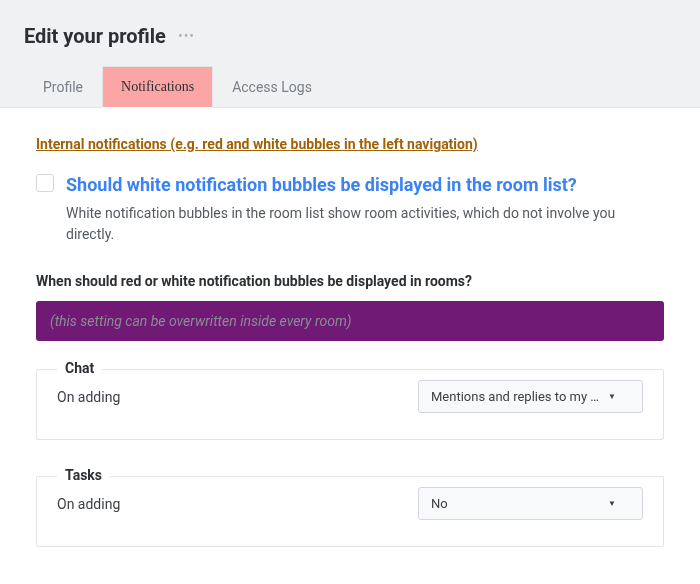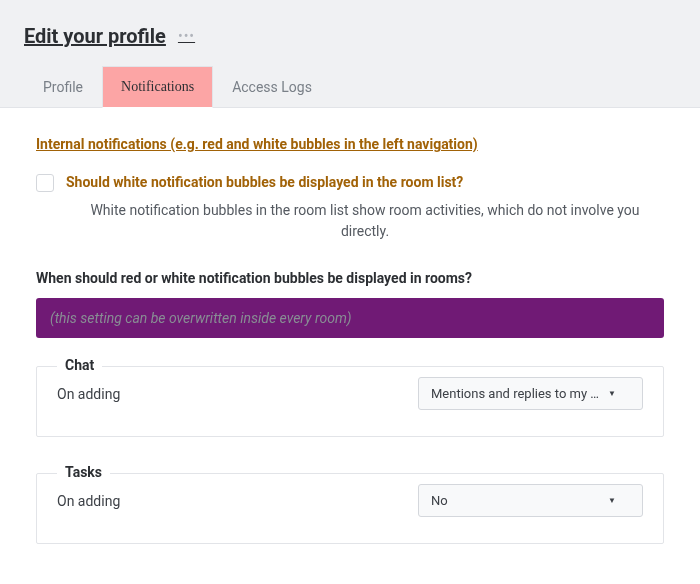--- a/index.html
+++ b/index.html
@@ -11,21 +11,20 @@
       font-family: -apple-system, BlinkMacSystemFont, "Segoe UI", Roboto, "Helvetica Neue", Arial, sans-serif;
       background: #f0f1f3;
       color: #2c2f33;
       font-size: 14px;
       width: 700px;
       height: 584px;
       overflow: hidden;
     }
     .page-header {
       padding: 24px 24px 0 24px;
-      text-decoration: underline;
     }
     .title-row {
       display: flex;
       align-items: center;
       gap: 12px;
       margin-bottom: 18px;
     }
     .page-title {
       font-size: 20px;
       font-weight: 700;
@@ -83,30 +82,29 @@
       width: 18px;
       height: 18px;
       border: 1px solid #d4d7dc;
       border-radius: 3px;
       flex-shrink: 0;
       background: #fff;
       cursor: pointer;
     }
     .checkbox-label {
       font-weight: 700;
-      font-size: 14px;
-      color: #a16207;
+      font-size: 18px;
+      color: #3b82f6;
     }
     .checkbox-desc {
       margin-left: 30px;
       color: #555a61;
       font-size: 14px;
       line-height: 1.5;
       margin-bottom: 28px;
-      text-align: center;
     }
     .subheading {
       font-weight: 700;
       font-size: 14px;
       color: #2c2f33;
       margin-bottom: 12px;
     }
     .info-box {
       background: #701a75;
       padding: 12px 14px;

